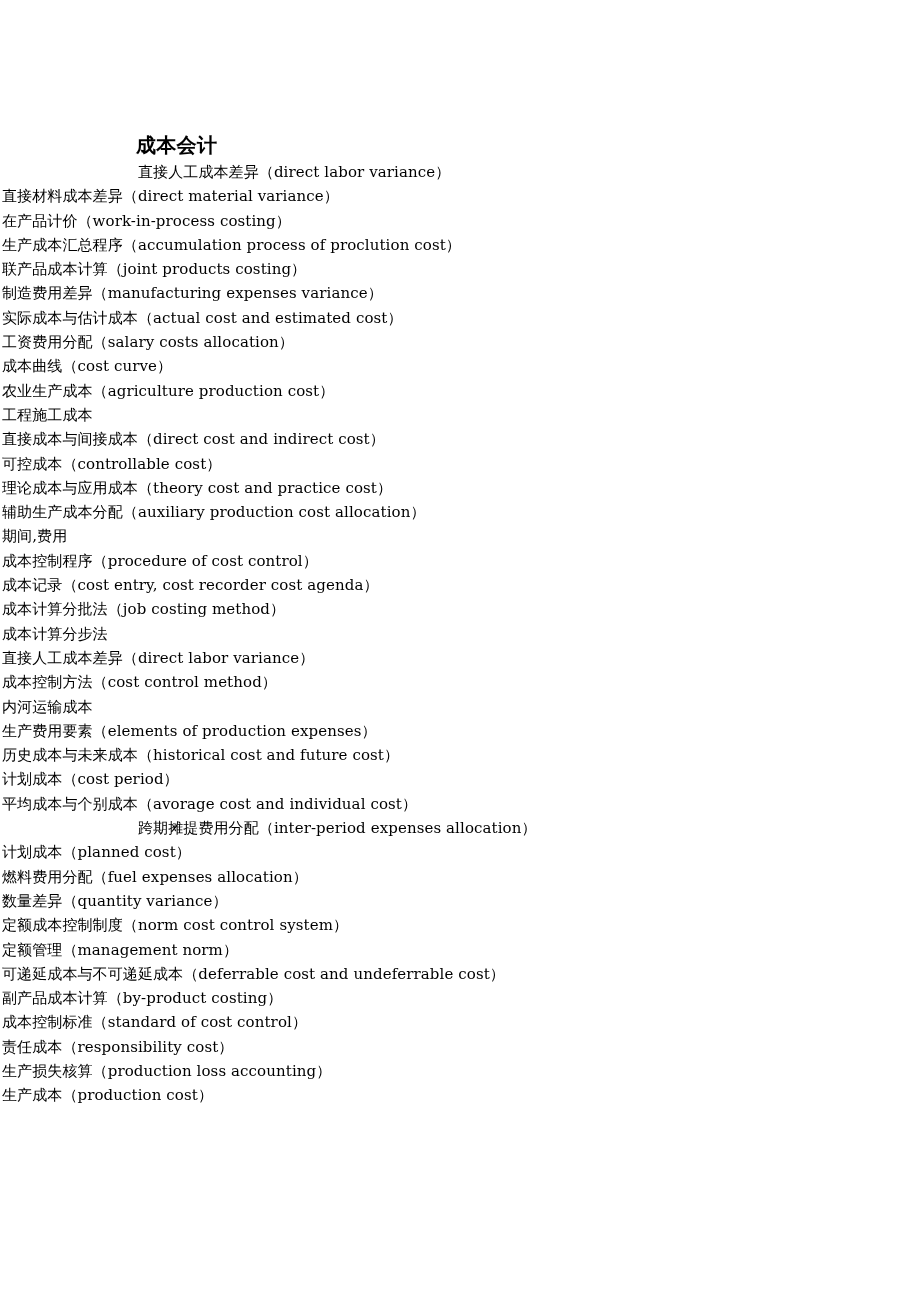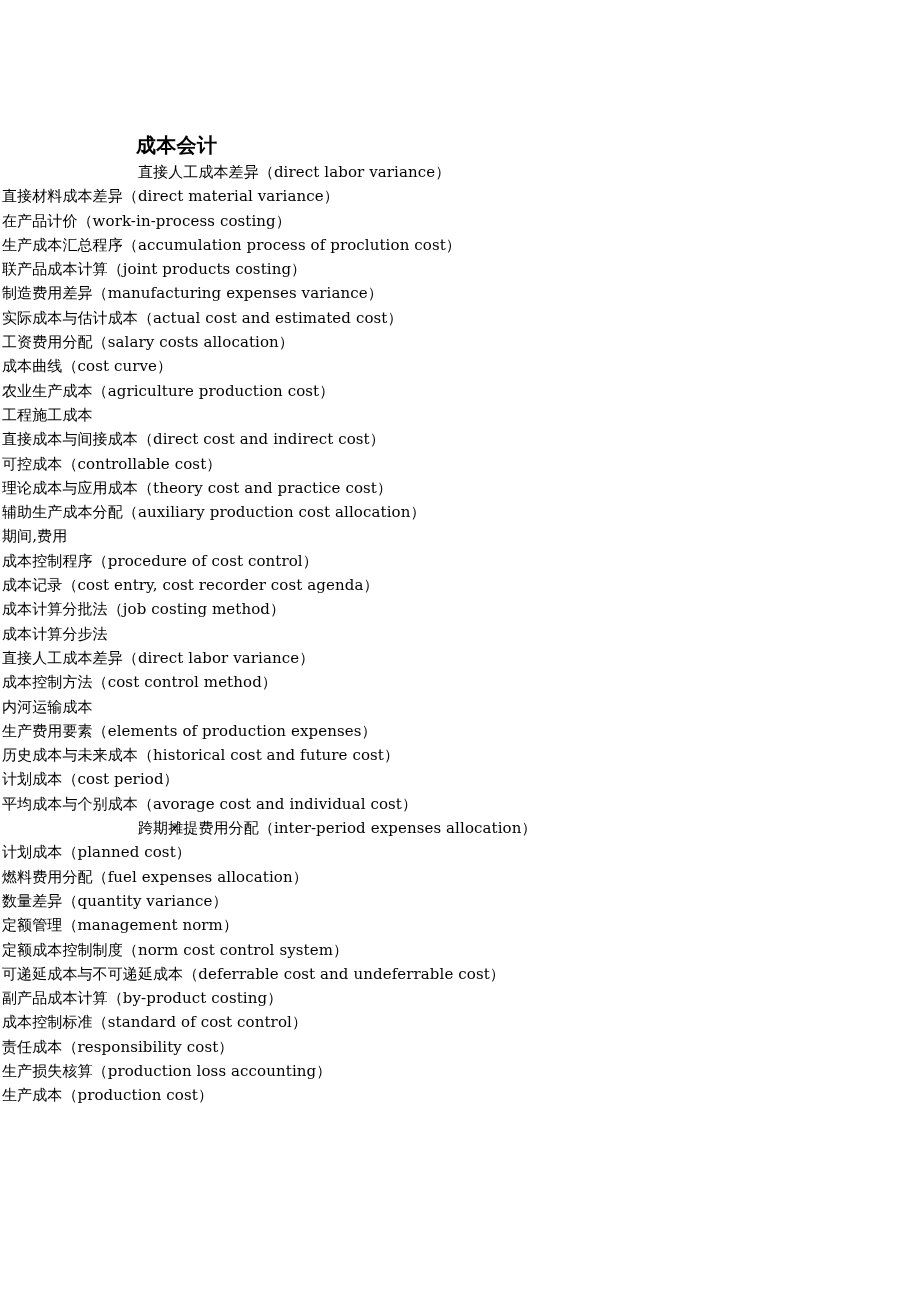--- a/index.html
+++ b/index.html
@@ -102,22 +102,22 @@
       <li class="term-line"><span class="term-zh">成本控制方法</span><span class="term-en">（cost control method）</span></li>
       <li class="term-line"><span class="term-zh">内河运输成本</span></li>
       <li class="term-line"><span class="term-zh">生产费用要素</span><span class="term-en">（elements of production expenses）</span></li>
       <li class="term-line"><span class="term-zh">历史成本与未来成本</span><span class="term-en">（historical cost and future cost）</span></li>
       <li class="term-line"><span class="term-zh">计划成本</span><span class="term-en">（cost period）</span></li>
       <li class="term-line"><span class="term-zh">平均成本与个别成本</span><span class="term-en">（avorage cost and individual cost）</span></li>
       <li class="term-line outdent"><span class="term-zh">跨期摊提费用分配</span><span class="term-en">（inter-period expenses allocation）</span></li>
       <li class="term-line"><span class="term-zh">计划成本</span><span class="term-en">（planned cost）</span></li>
       <li class="term-line"><span class="term-zh">燃料费用分配</span><span class="term-en">（fuel expenses allocation）</span></li>
       <li class="term-line"><span class="term-zh">数量差异</span><span class="term-en">（quantity variance）</span></li>
+      <li class="term-line"><span class="term-zh">定额成本控制制度</span><span class="term-en">（norm cost control system）</span></li>
       <li class="term-line"><span class="term-zh">定额管理</span><span class="term-en">（management norm）</span></li>
-      <li class="term-line"><span class="term-zh">定额成本控制制度</span><span class="term-en">（norm cost control system）</span></li>
       <li class="term-line"><span class="term-zh">可递延成本与不可递延成本</span><span class="term-en">（deferrable cost and undeferrable cost）</span></li>
       <li class="term-line"><span class="term-zh">副产品成本计算</span><span class="term-en">（by-product costing）</span></li>
       <li class="term-line"><span class="term-zh">成本控制标准</span><span class="term-en">（standard of cost control）</span></li>
       <li class="term-line"><span class="term-zh">责任成本</span><span class="term-en">（responsibility cost）</span></li>
       <li class="term-line"><span class="term-zh">生产损失核算</span><span class="term-en">（production loss accounting）</span></li>
       <li class="term-line"><span class="term-zh">生产成本</span><span class="term-en">（production cost）</span></li>
     </ul>
 
 </div>
 

